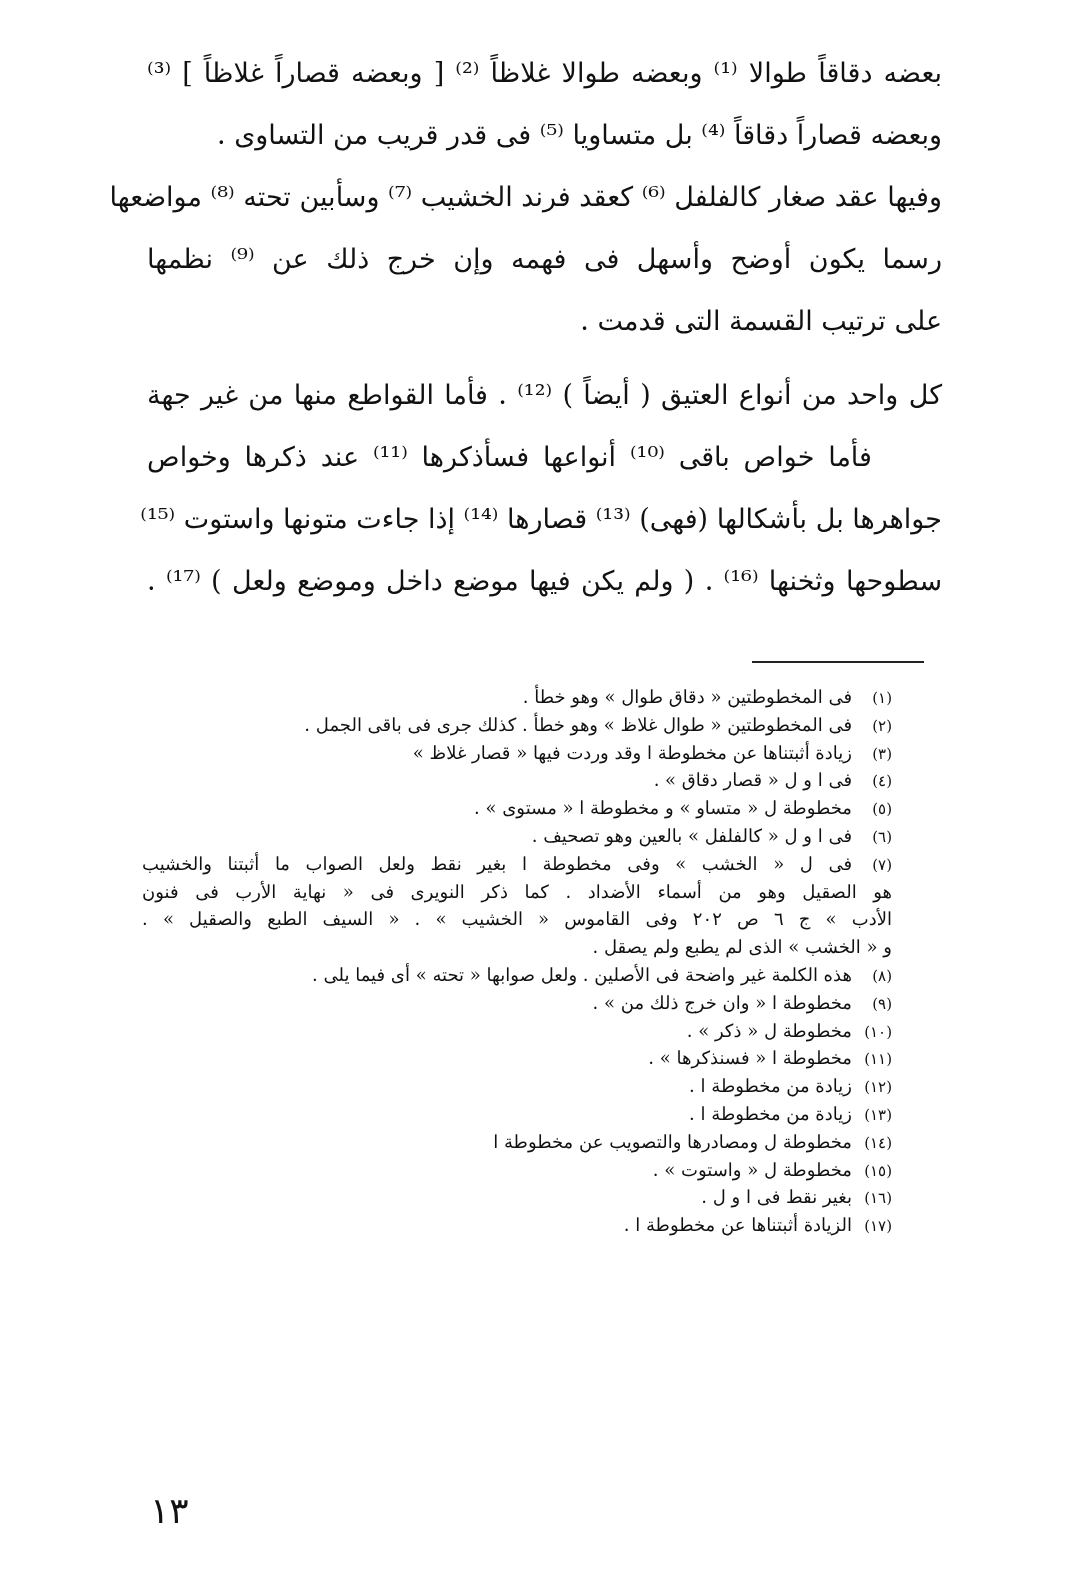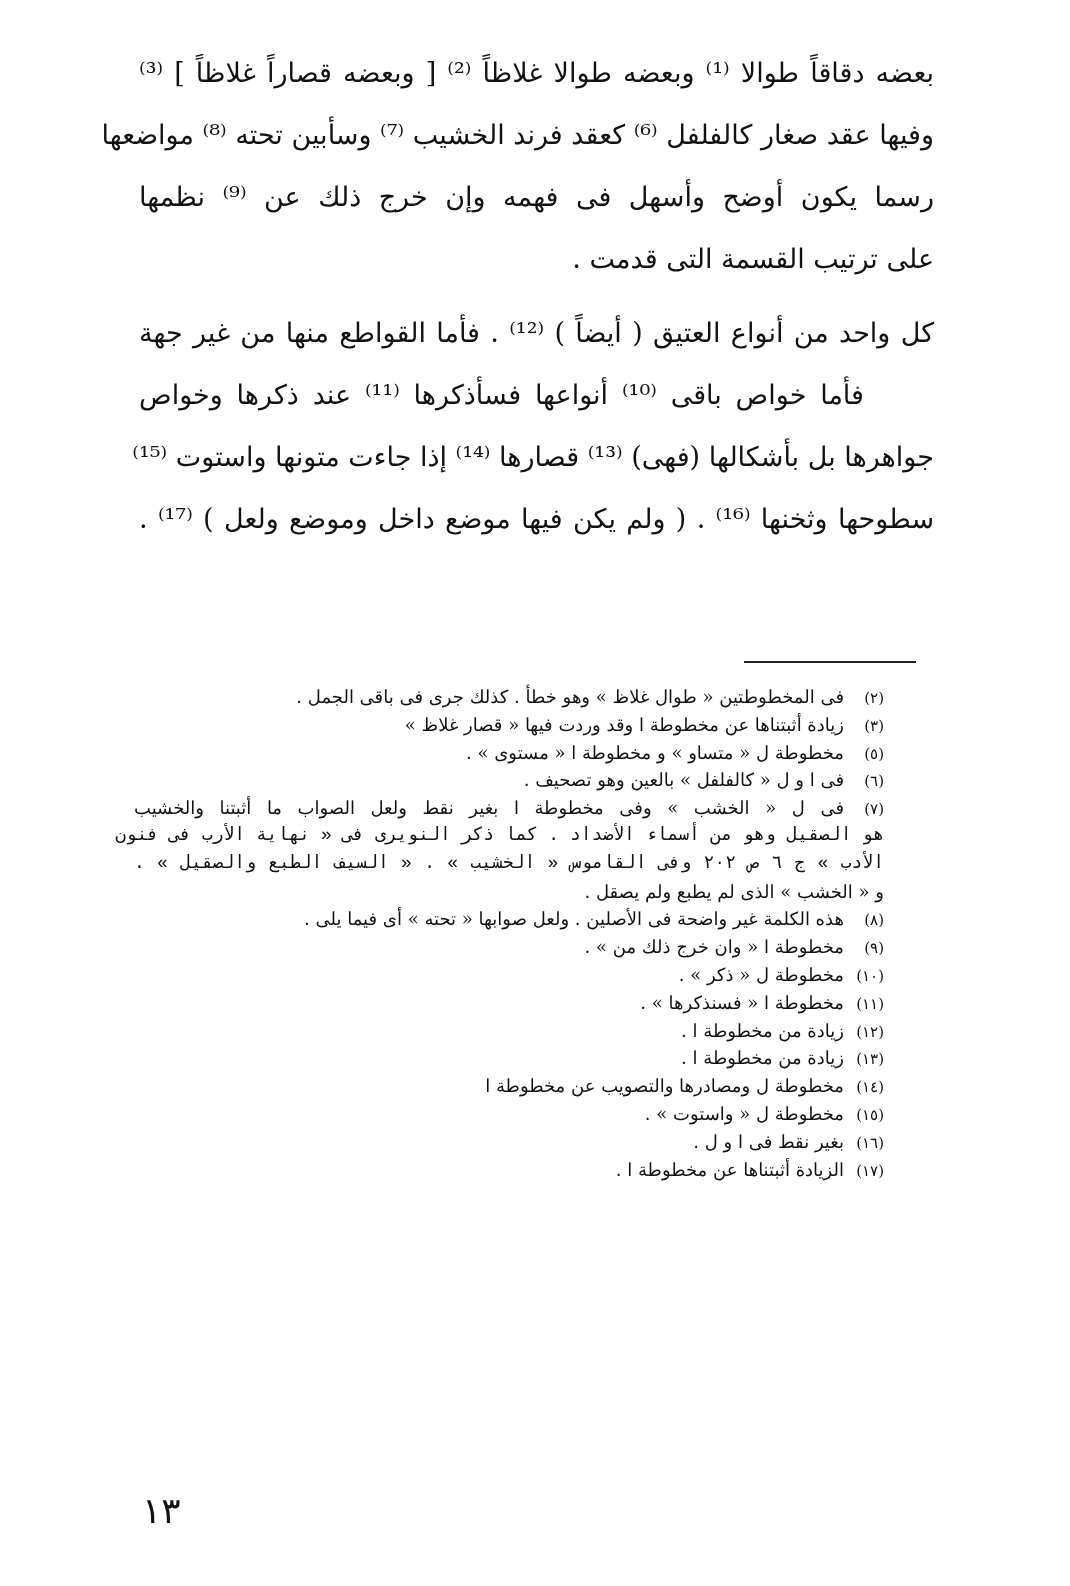--- a/index.html
+++ b/index.html
@@ -1,21 +1,21 @@
 <!DOCTYPE html>
 <html><head>
   <meta charset="utf-8">
   <style>
     html, body { margin: 0; padding: 0; }
     body {
       width: 1070px; height: 1586px; background: #ffffff; color: #111111;
       font-family: "DejaVu Serif", "Liberation Serif", serif;
       position: relative; overflow: hidden;
     }
-    .page { position: absolute; left: 4px; top: 0; width: 908px; height: 1586px; }
+    .page { position: absolute; left: 12px; top: 0; width: 908px; height: 1586px; }
     .main-text {
       position: absolute; left: 135px; top: 42px; width: 795px;
       direction: rtl; text-align: justify;
     }
     .main-line {
       height: 62px; line-height: 62px; font-size: 27px; white-space: nowrap;
       text-align: justify; text-align-last: justify;
     }
     .main-line.short { text-align-last: right; }
     .main-line.indent { padding-right: 70px; }
@@ -24,49 +24,52 @@
       position: absolute; left: 740px; top: 661px; width: 172px; height: 2px; background: #222;
     }
     .notes {
       position: absolute; left: 140px; top: 683px; width: 740px; direction: rtl;
     }
     .note {
       font-size: 18px; line-height: 27.8px; height: 27.8px; white-space: nowrap;
       padding-right: 0;
     }
     .note .num { display: inline-block; width: 40px; font-size: 15px; }
-    .note.cont { padding-right: 0; text-align-last: justify; text-align: justify; font-family: Liberation Mono, monospace; }
+    .note.cont { padding-right: 0; text-align-last: justify; text-align: justify; }
     .note.first-long { text-align: justify; text-align-last: justify; }
     .page-number {
       position: absolute; left: 138px; top: 1490px; font-size: 36px; direction: rtl;
       font-family: "DejaVu Serif", serif;
     }
   </style>
 </head>
 <body>
 
 <div class="page">
 
   <div class="main-text">
     <div class="main-line">بعضه دقاقاً طوالا ⁽¹⁾ وبعضه طوالا غلاظاً ⁽²⁾ [ وبعضه قصاراً غلاظاً ] ⁽³⁾</div>
+    <div class="main-line short">وبعضه قصاراً دقاقاً ⁽⁴⁾ بل متساويا ⁽⁵⁾ فى قدر قريب من التساوى .</div>
     <div class="main-line">وفيها عقد صغار كالفلفل ⁽⁶⁾ كعقد فرند الخشيب ⁽⁷⁾ وسأبين تحته ⁽⁸⁾ مواضعها</div>
     <div class="main-line">رسما يكون أوضح وأسهل فى فهمه وإن خرج ذلك عن ⁽⁹⁾ نظمها</div>
     <div class="main-line short">على ترتيب القسمة التى قدمت .</div>
     <div class="para-gap"></div>
     <div class="main-line">كل واحد من أنواع العتيق ( أيضاً ) ⁽¹²⁾ . فأما القواطع منها من غير جهة</div>
     <div class="main-line indent">فأما خواص باقى ⁽¹⁰⁾ أنواعها فسأذكرها ⁽¹¹⁾ عند ذكرها وخواص</div>
     <div class="main-line">جواهرها بل بأشكالها (فهى) ⁽¹³⁾ قصارها ⁽¹⁴⁾ إذا جاءت متونها واستوت ⁽¹⁵⁾</div>
     <div class="main-line">سطوحها وثخنها ⁽¹⁶⁾ . ( ولم يكن فيها موضع داخل وموضع ولعل ) ⁽¹⁷⁾ .</div>
   </div>
 
   <div class="rule"></div>
 
   <div class="notes">
+    <div class="note"><span class="num">(١)</span><span>فى المخطوطتين « دقاق طوال » وهو خطأ .</span></div>
     <div class="note"><span class="num">(٢)</span><span>فى المخطوطتين « طوال غلاظ » وهو خطأ . كذلك جرى فى باقى الجمل .</span></div>
     <div class="note"><span class="num">(٣)</span><span>زيادة أثبتناها عن مخطوطة ا وقد وردت فيها « قصار غلاظ »</span></div>
+    <div class="note"><span class="num">(٤)</span><span>فى ا و ل « قصار دقاق » .</span></div>
     <div class="note"><span class="num">(٥)</span><span>مخطوطة ل « متساو » و مخطوطة ا « مستوى » .</span></div>
     <div class="note"><span class="num">(٦)</span><span>فى ا و ل « كالفلفل » بالعين وهو تصحيف .</span></div>
     <div class="note first-long" style="margin-left:-10px"><span class="num">(٧)</span><span>فى ل « الخشب » وفى مخطوطة ا بغير نقط ولعل الصواب ما أثبتنا والخشيب</span></div>
     <div class="note cont" style="margin-left:-10px"><span>هو الصقيل وهو من أسماء الأضداد . كما ذكر النويرى فى « نهاية الأرب فى فنون</span></div>
     <div class="note cont" style="margin-left:-10px"><span>الأدب » ج ٦ ص ٢٠٢ وفى القاموس « الخشيب » . « السيف الطبع والصقيل » .</span></div>
     <div class="note"><span>و « الخشب » الذى لم يطبع ولم يصقل .</span></div>
     <div class="note"><span class="num">(٨)</span><span>هذه الكلمة غير واضحة فى الأصلين . ولعل صوابها « تحته » أى فيما يلى .</span></div>
     <div class="note"><span class="num">(٩)</span><span>مخطوطة ا « وان خرج ذلك من » .</span></div>
     <div class="note"><span class="num">(١٠)</span><span>مخطوطة ل « ذكر » .</span></div>
     <div class="note"><span class="num">(١١)</span><span>مخطوطة ا « فسنذكرها » .</span></div>

